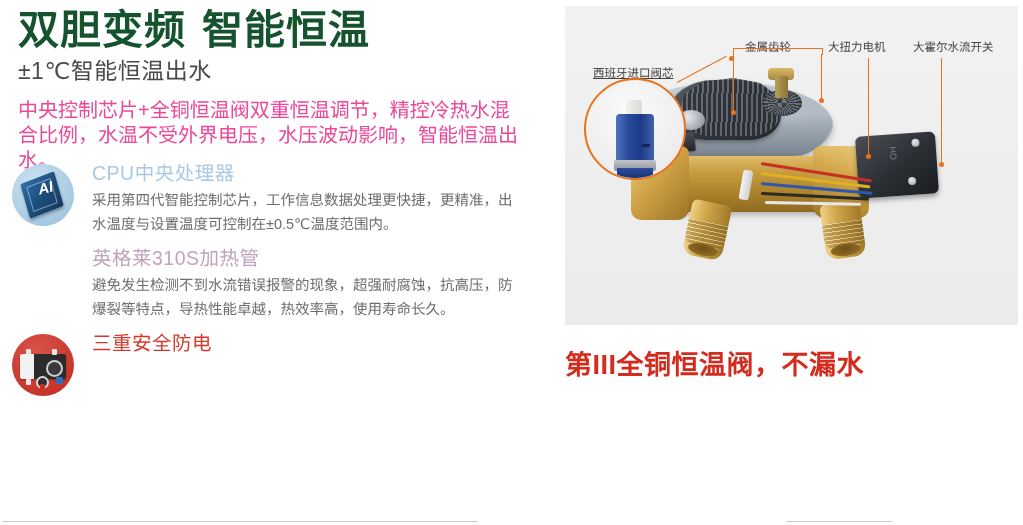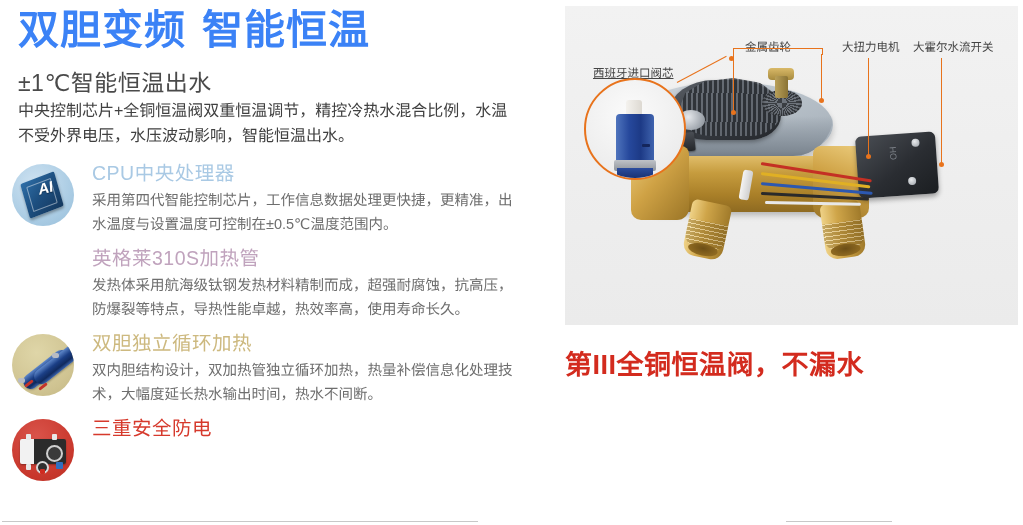--- a/index.html
+++ b/index.html
@@ -30,43 +30,43 @@
     width: 545px;
     height: 525px;
   }
   .main-title {
     position: absolute;
     left: 18px;
     top: 6px;
     font-size: 41px;
     line-height: 48px;
     font-weight: bold;
-    color: #3b82f6;
+    color: #14532d;
     letter-spacing: 1px;
     white-space: nowrap;
   }
   .main-title .gap { display: inline-block; width: 16px; }
   .sub-title {
     position: absolute;
     left: 18px;
-    top: 68px;
+    top: 56px;
     font-size: 23px;
     line-height: 30px;
     color: #4a4a4a;
     letter-spacing: 0.5px;
     white-space: nowrap;
   }
   .intro {
     position: absolute;
     left: 18px;
     top: 98px;
     width: 505px;
-    font-size: 16px;
+    font-size: 20px;
     line-height: 25px;
-    color: #404040;
+    color: #ec4899;
   }
 
   
   .features {
     position: absolute;
     left: 0;
     top: 160px;
     width: 545px;
   }
   .feature {
@@ -517,35 +517,23 @@
         <div class="feature-icon ic-cpu">
           <div class="chip"></div>
           <div class="ai">AI</div>
         </div>
         <div class="feature-title t-cpu">CPU中央处理器</div>
         <div class="feature-desc">采用第四代智能控制芯片，工作信息数据处理更快捷，更精准，出水温度与设置温度可控制在±0.5℃温度范围内。</div>
       </div>
 
       <div class="feature">
         <div class="feature-title t-incoloy">英格莱310S加热管</div>
-        <div class="feature-desc">发热体采用航海级钛钢发热材料精制而成，超强耐腐蚀，抗高压，防爆裂等特点，导热性能卓越，热效率高，使用寿命长久。</div>
-      </div>
-
-      <div class="feature">
-        <div class="feature-icon ic-tank">
-          <div class="tube t1"></div>
-          <div class="tube t2"></div>
-          <div class="cap c1"></div>
-          <div class="cap c2"></div>
-          <div class="red r1"></div>
-          <div class="red r2"></div>
-        </div>
-        <div class="feature-title t-tank">双胆独立循环加热</div>
-        <div class="feature-desc">双内胆结构设计，双加热管独立循环加热，热量补偿信息化处理技术，大幅度延长热水输出时间，热水不间断。</div>
-      </div>
+        <div class="feature-desc">避免发生检测不到水流错误报警的现象，超强耐腐蚀，抗高压，防爆裂等特点，导热性能卓越，热效率高，使用寿命长久。</div>
+      </div>
+
 
       <div class="feature">
         <div class="feature-icon ic-safe">
           <div class="panel"></div>
           <div class="knob"></div>
           <div class="knob2"></div>
           <div class="pin p1"></div>
           <div class="pin p2"></div>
           <div class="pin p3"></div>
           <div class="blue"></div>
@@ -600,21 +588,21 @@
       </div>
       <div class="tie"></div>
 
       <div class="callout-label" style="left:180px; top:34px;">金属齿轮</div>
       <div class="bracket" style="left:168px; top:42px; width:88px;"></div>
       <div class="lead" style="left:168px; top:48px; height:58px;"></div>
       <div class="hotdot" style="left:166px; top:104px;"></div>
       <div class="lead" style="left:256px; top:48px; height:46px;"></div>
       <div class="hotdot" style="left:254px; top:92px;"></div>
 
-      <div class="callout-label" style="left:277px; top:34px;">大扭力电机</div>
+      <div class="callout-label" style="left:263px; top:34px;">大扭力电机</div>
       <div class="lead" style="left:303px; top:52px; height:98px;"></div>
       <div class="hotdot" style="left:301px; top:148px;"></div>
 
       <div class="callout-label" style="left:348px; top:34px;">大霍尔水流开关</div>
       <div class="lead" style="left:376px; top:52px; height:106px;"></div>
       <div class="hotdot" style="left:374px; top:156px;"></div>
 
       <div class="callout-label" style="left:28px; top:60px;text-decoration:underline;">西班牙进口阀芯</div>
       <div class="lead" style="left:112px; top:76px; height:1px; width:56px; transform:rotate(-28deg); transform-origin:left center;"></div>
       <div class="hotdot" style="left:164px; top:50px;"></div>

